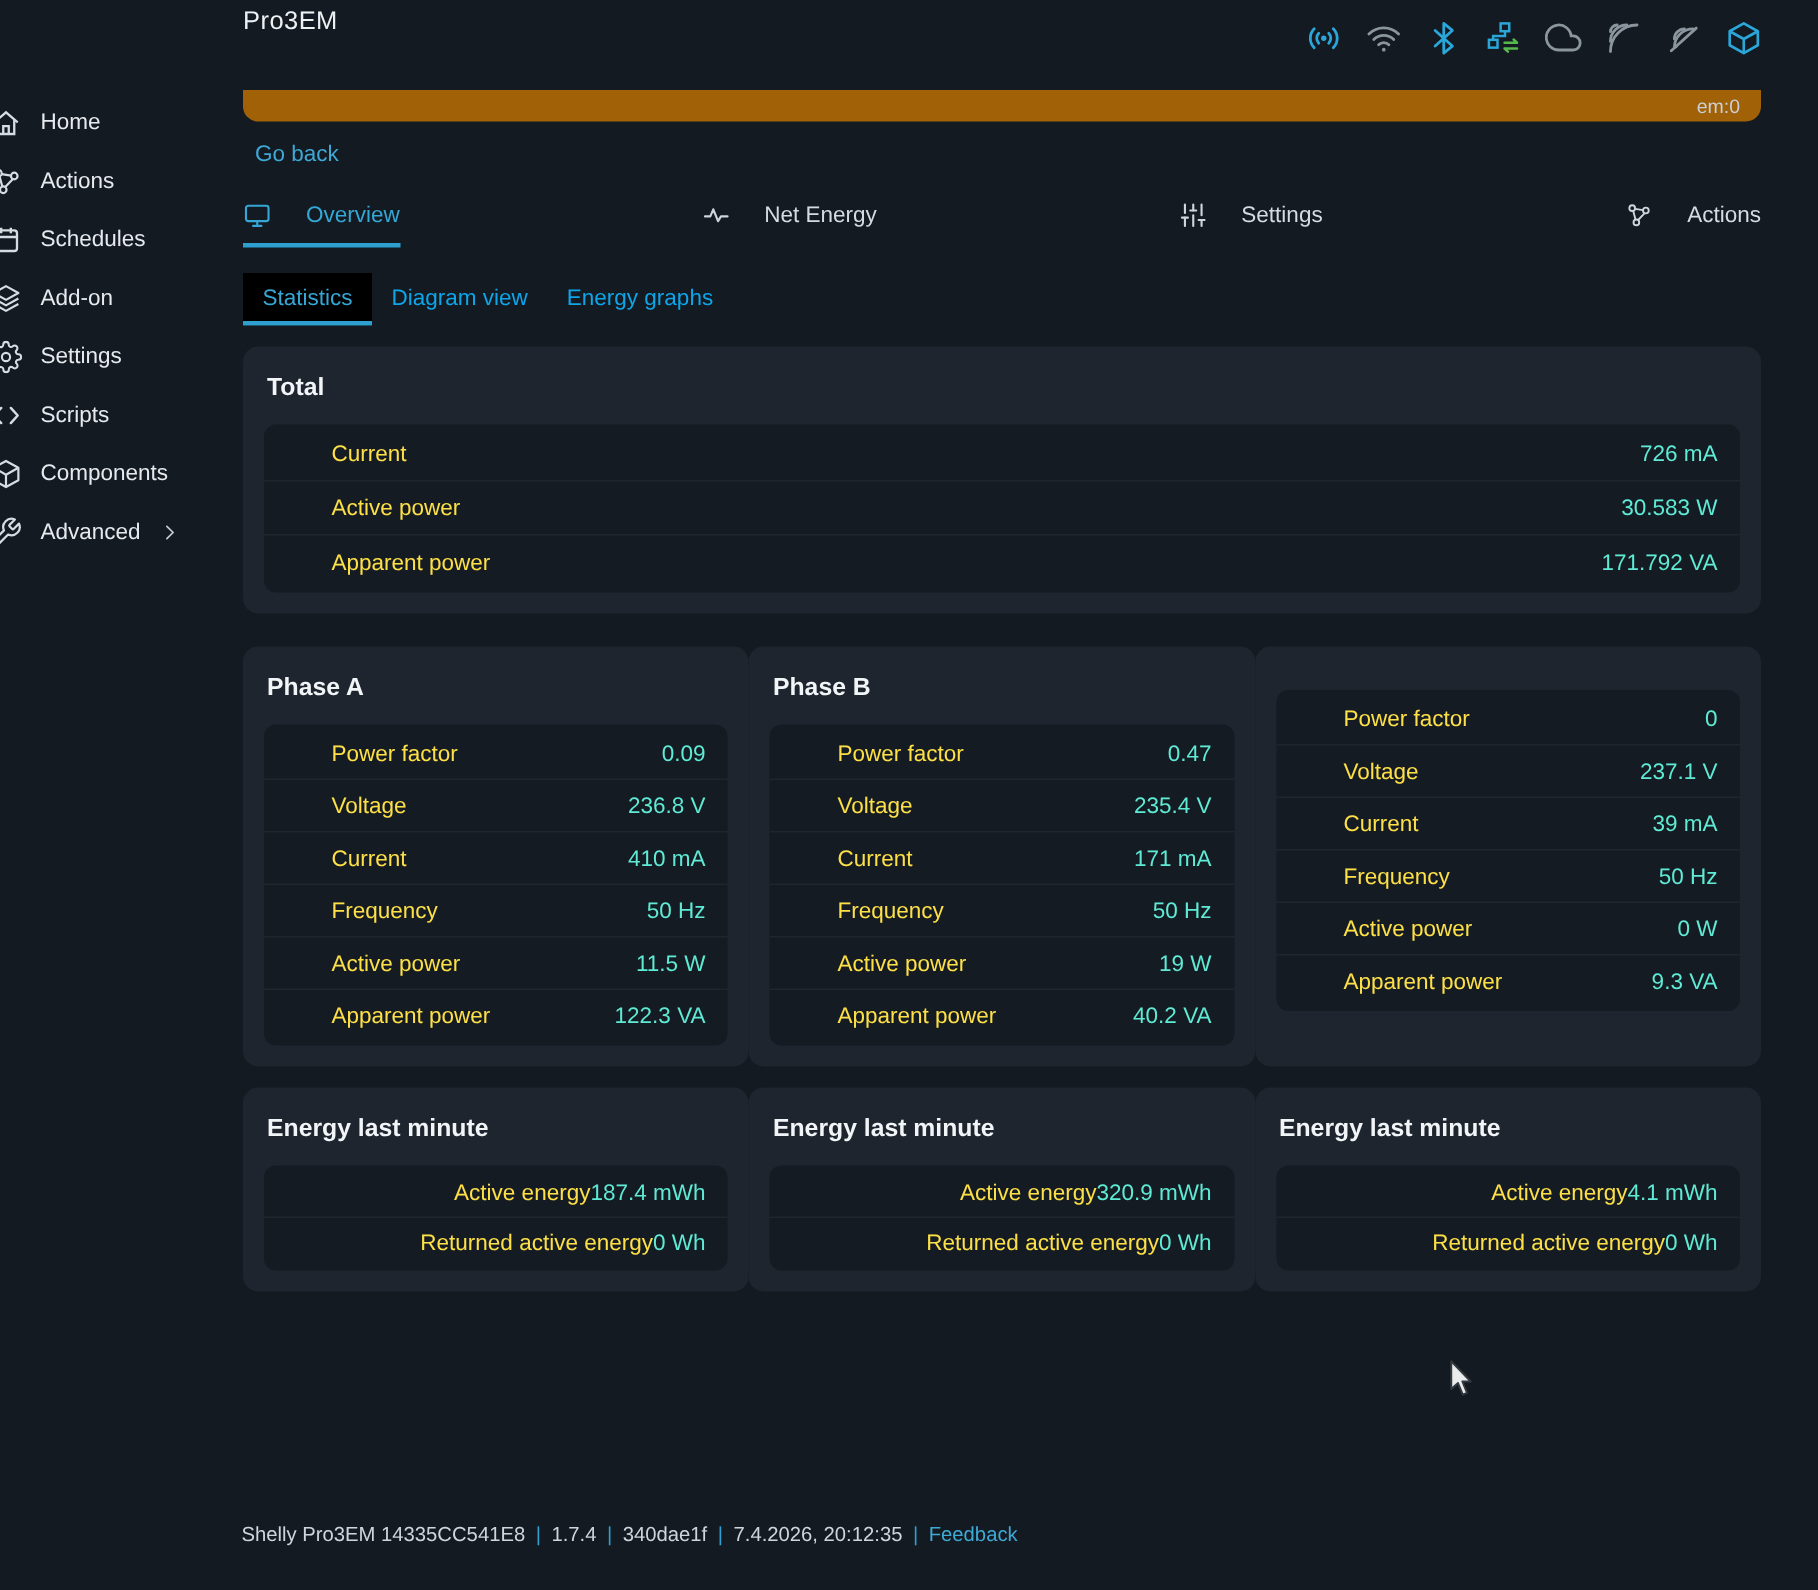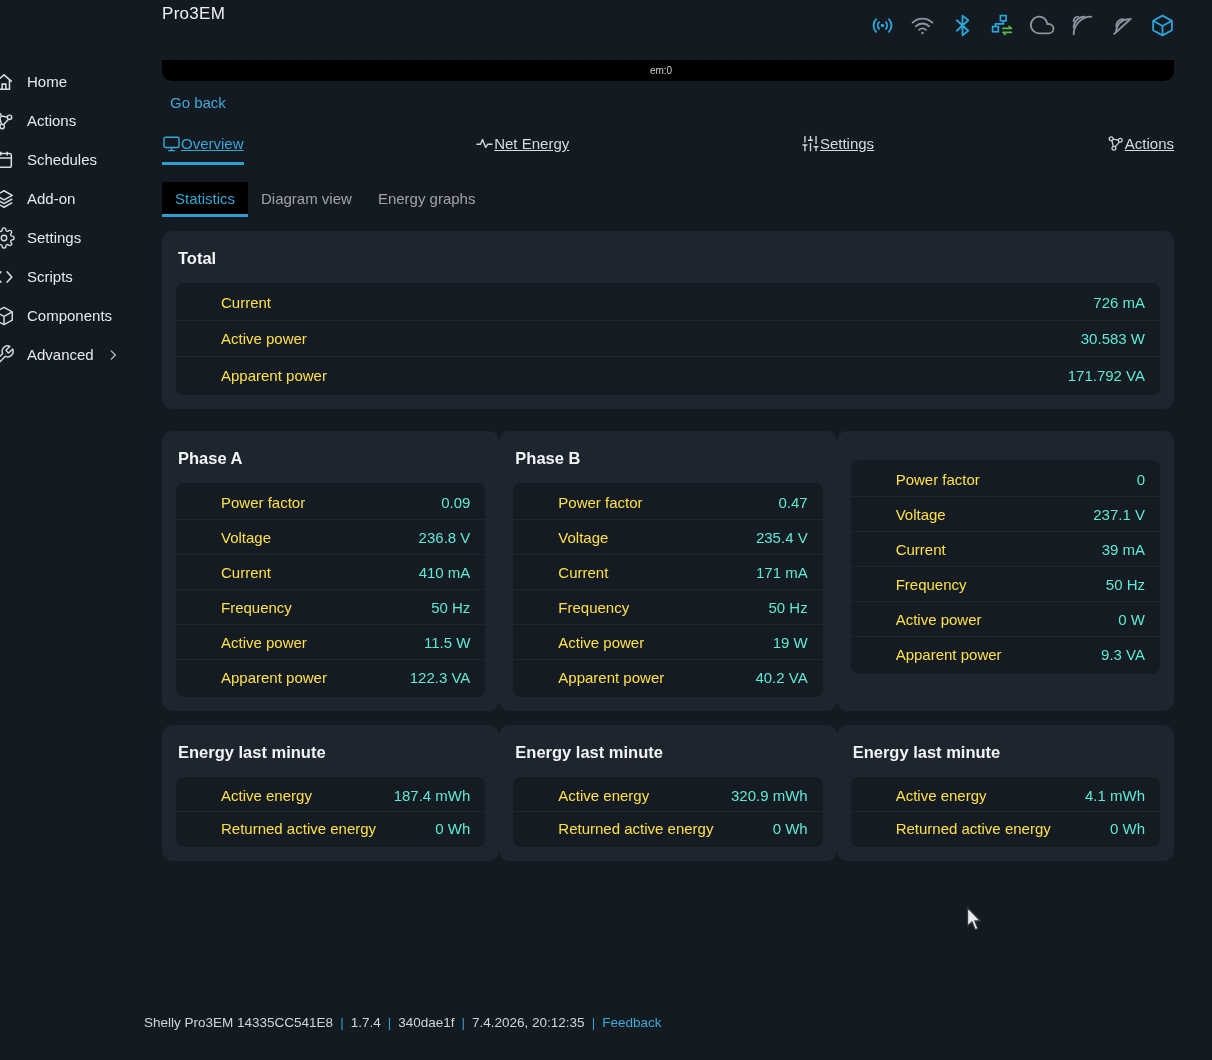--- a/index.html
+++ b/index.html
@@ -57,48 +57,47 @@
   }
   .device-label { margin-left:16px; color:#e8ecef; font-size:15px; }
   .dl-btn {
     margin-left:auto; background:#1d9bcb; color:#fff; border:none;
     border-radius:5px; height:37px; padding:0 13px 0 16px; font-size:15px;
     font-family:inherit; display:flex; align-items:center; cursor:pointer;
   }
   .dl-btn .sep { width:1px; height:20px; background:rgba(255,255,255,.5); margin:0 11px 0 13px; }
   .dl-btn .chev { font-size:19px; line-height:1; padding-bottom:2px; }
   .device-strip {
-    background:#000000; border-radius:0 0 10px 10px; height:21px;
-    font-size:10px; color:#c9d0d7; text-align:center;
+    background:#a16207; border-radius:0 0 10px 10px; height:21px;
+    font-size:13px; color:#c9d0d7; text-align:right;
     line-height:21px; padding-right:14px;
   }
   .go-back {
     display:inline-block; margin:13px 0 0 8px; color:#3fa9d6;
     font-size:15px; cursor:pointer; text-decoration:none;
   }
 
   
   .tabs {
     margin-top:23px; display:flex; justify-content:space-between;
   }
   .tab {
-    display:flex; align-items:center; gap:0; padding-bottom:9px;
+    display:flex; align-items:center; gap:23px; padding-bottom:9px;
     border-bottom:3px solid transparent; color:#d6dbe0; cursor:pointer;
     font-size:15px;
-    text-decoration:underline;
   }
   .tab .ticon { width:19px; height:19px; color:#cfd5da; }
   .tab.active { color:#35a7d6; border-bottom-color:#2f9fd0; }
   .tab.active .ticon { color:#35a7d6; }
 
   
   .subtabs { margin-top:17px; display:flex; }
   .subtab {
     padding:8px 13px 7px; border-bottom:3px solid transparent;
-    color:#a3a3a3; cursor:pointer; font-size:15px;
+    color:#0ea5e9; cursor:pointer; font-size:15px;
   }
   .subtab.active { background:#000000; color:#35a7d6; border-bottom-color:#2f9fd0; }
 
   
   .card {
     background:#1e252e; border-radius:10px; padding:14px;
   }
   .card-title { font-size:16.5px; font-weight:bold; color:#f2f5f7; padding:4px 2px 0; }
   .inner {
     margin-top:15px; background:#151b23; border-radius:8px; padding:2px 0;
@@ -111,25 +110,25 @@
   .row .lbl { color:#fde047;margin-left:30px; }
   .row .val { color:#5eead4; }
 
   .total-card { margin-top:14px; }
   .total-card .row { height:36px; }
 
   .grid3 {
     margin-top:22px; display:grid; grid-template-columns:repeat(3,1fr); 
   }
   .grid3.energy { margin-top:14px; }
-  .energy .row { height:33px; }
+  .energy .row { height:33px;justify-content:flex-end; }
 
   
   .footer {
-    position:absolute; left:144px; top:1015px; font-size:13.5px;
+    position:absolute; left:161px; top:1015px; font-size:13.5px;
     color:#cfd5db; display:flex; align-items:center; white-space:nowrap;
   }
   .footer .pipe { color:#2f9fd0; margin:0 7px; }
   .footer .fb { color:#3fa9d6; cursor:pointer; text-decoration:none; }
 
   
   .cursor { position:absolute; left:966px; top:906px; pointer-events:none; }
 </style>
 </head>
 <body>

